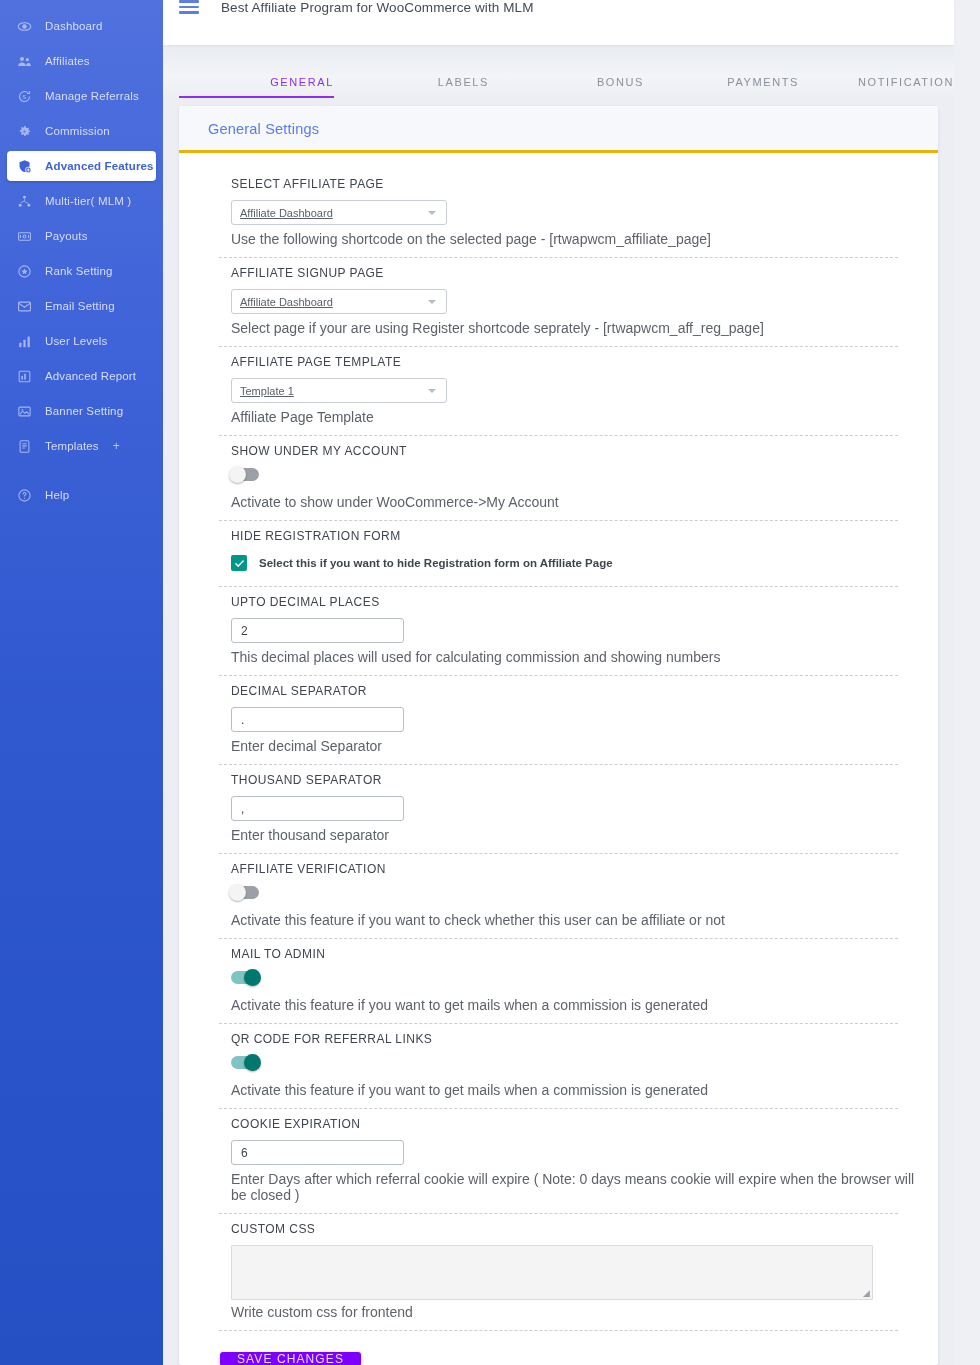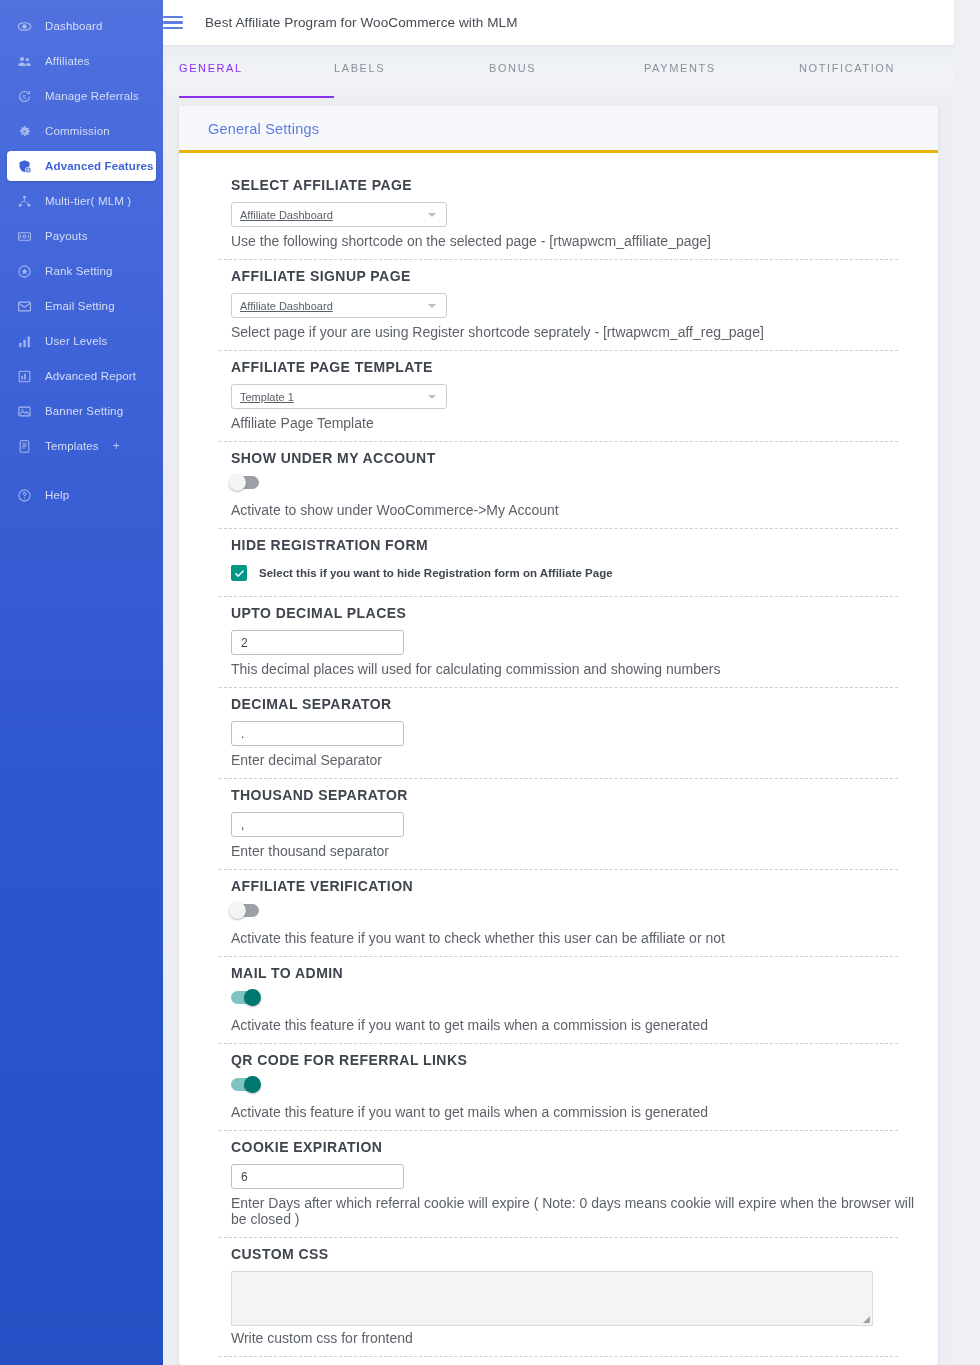--- a/index.html
+++ b/index.html
@@ -53,44 +53,45 @@
 
   
   .main {
     flex: 1; height: 1365px;
     display: flex; flex-direction: column;
     background: #eceef3;
     position: relative;
   }
   .topbar {
     height: 45px; background:#fff;
-    display:flex; align-items:center;
+    display:flex; 
+    padding-left: 16px;
     box-shadow: 0 1px 2px rgba(0,0,0,.05);
     z-index: 3;
   }
   .hamburger { width: 20px; display:flex; flex-direction:column; gap:3px; cursor:pointer; }
   .hamburger span { display:block; height:2.5px; background:#5d7ee0; border-radius:1px; }
   .topbar-title {
     margin-left: 22px;
     font-size: 13.5px; color:#444b55; letter-spacing:.1px;
   }
 
   .tabsbar {
     height: 53px;
     background: linear-gradient(180deg,#e9ecf1 0%, #f2f4f8 60%, #eceef3 100%);
     display:flex; align-items:flex-end;
     padding-left: 16px;
   }
   .tab {
     width: 155px;
-    text-align:left;
+    text-align:right;
     font-size: 11px;
     letter-spacing: 1.6px;
     color:#8a8f99;
-    padding-bottom: 24px;
+    padding-bottom: 10px;
     cursor:pointer;
     position:relative;
   }
   .tab.active { color:#8b2ff0; }
   .tab.active:after {
     content:""; position:absolute; left:0; right:0; bottom:0;
     height:2px; background:#8b2ff0;
   }
 
   .card {
@@ -107,21 +108,21 @@
     border-bottom: 3px solid #eab308;
   }
   .card-head h2 {
     margin:0; font-size:14.5px; font-weight:normal;
     color:#5b7ce4; letter-spacing:.2px;
   }
   .card-body { padding: 16px 20px 0 20px; }
 
   .row { padding: 8px 0 10px 32px; }
   .row-label {
-    font-size: 14px; font-weight: bold; color:#3f454e;
+    font-size: 12px; font-weight: normal; color:#3f454e;
     letter-spacing: .45px; margin-bottom: 9px;
   }
   .divider {
     border-bottom: 1px dashed #c9ced6;
     margin: 0 20px 0 20px;
     height:0;
   }
 
   .select-box {
     width: 216px; height: 25px;

